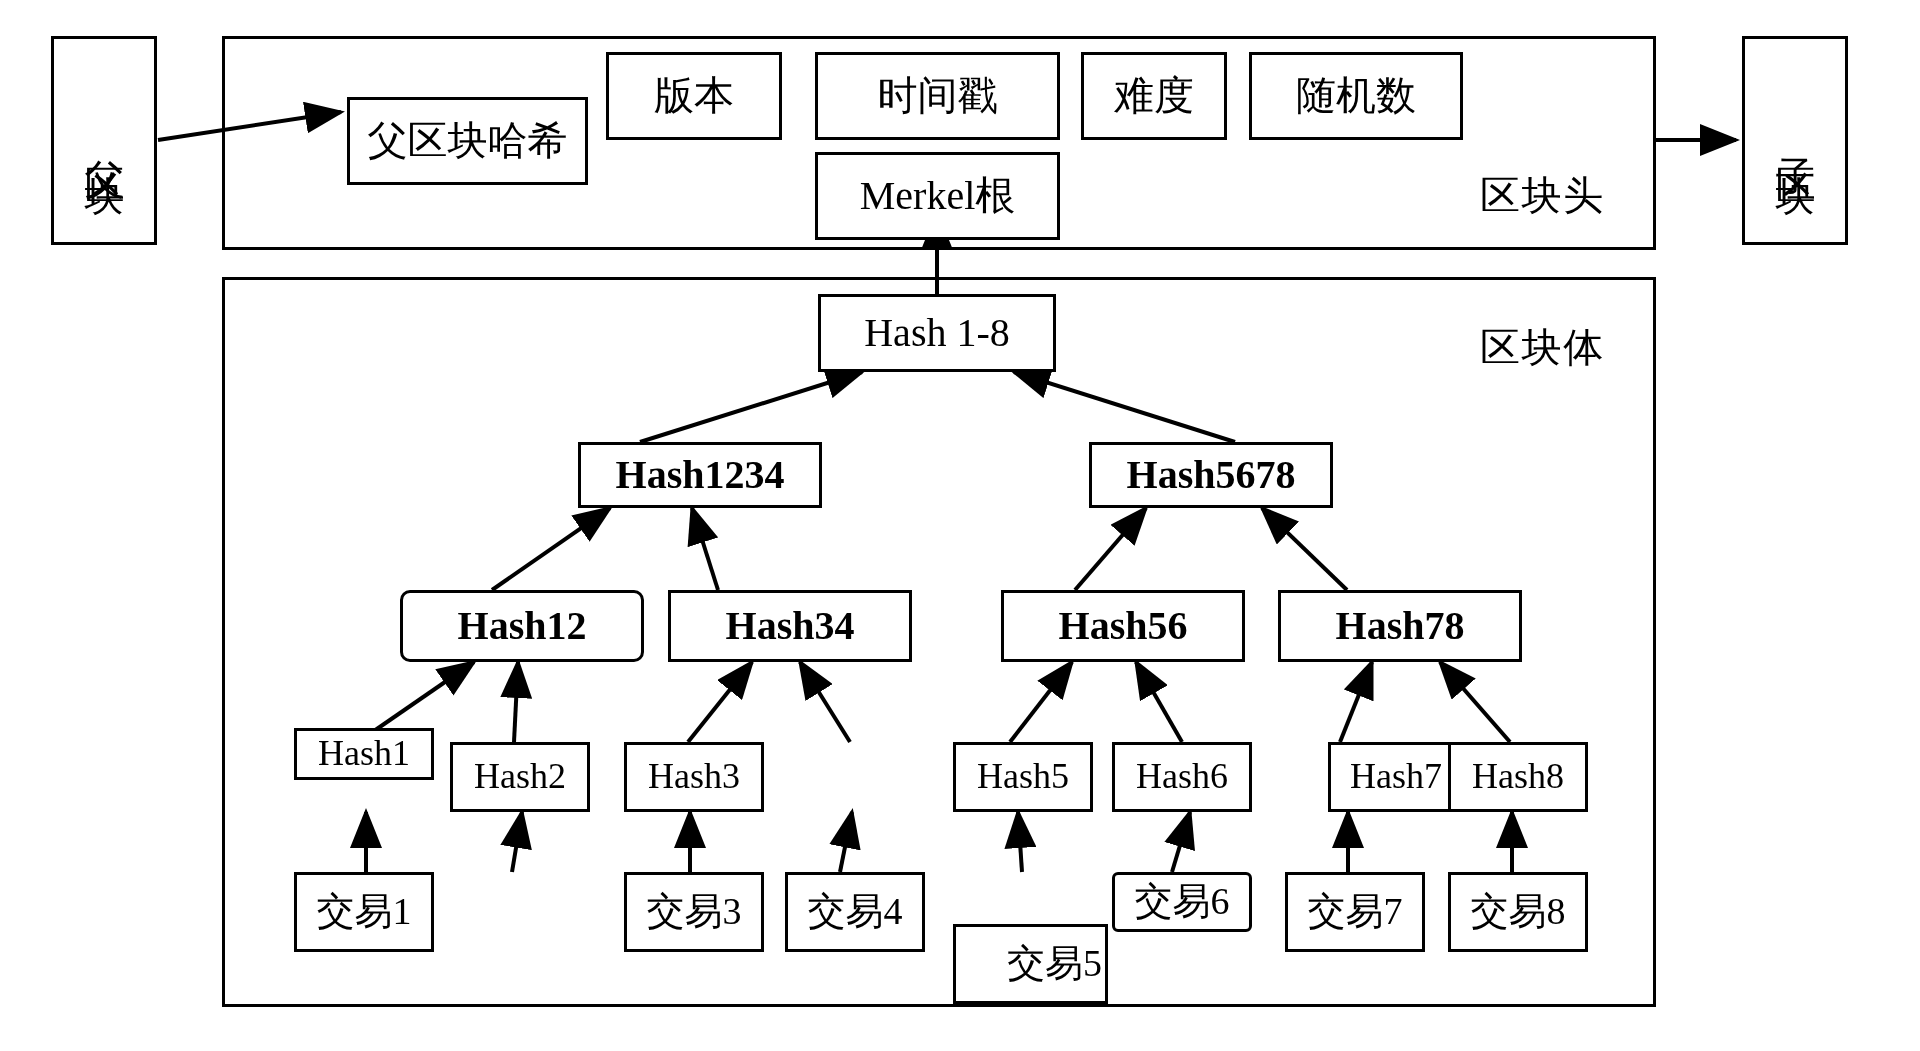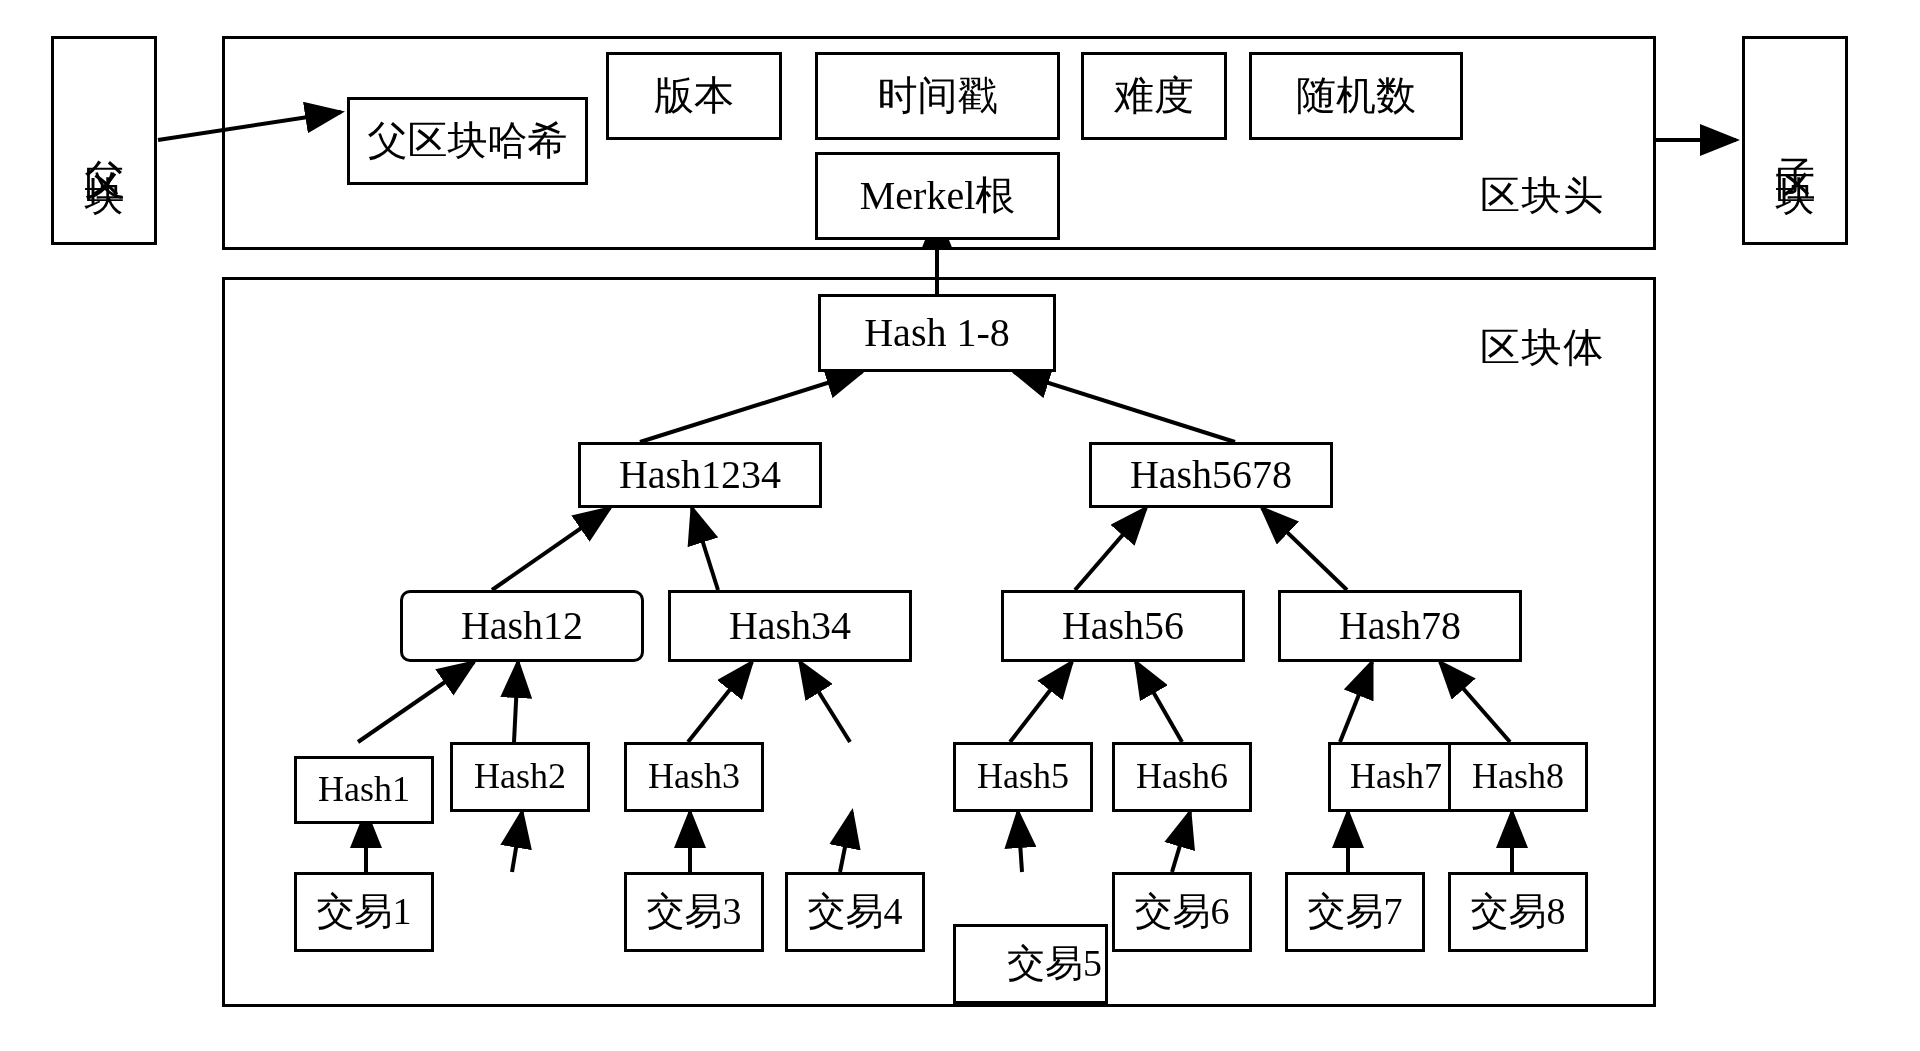--- a/index.html
+++ b/index.html
@@ -53,21 +53,21 @@
   }
   .hdr-field { font-size: 40px; }
   .merkel { font-size: 40px; }
   .section-label {
     position: absolute;
     font-size: 40px;
     letter-spacing: 0.04em;
     white-space: nowrap;
   }
   .hash-top { font-size: 40px; }
-  .hash-mid { font-size: 40px; }
+  .hash-mid { font-size: 40px; font-weight: bold; }
   .hash-leaf { font-size: 36px; }
   .tx { font-size: 38px; }
 </style>
 </head>
 <body>
 
 <div id="canvas">
 
   <svg class="edges" viewBox="0 0 1920 1051">
     <defs>
@@ -181,21 +181,21 @@
   </div>
 
   <div class="box hash-mid" style="left:1001px; top:590px; width:244px; height:72px;">
     <span>Hash56</span>
   </div>
 
   <div class="box hash-mid" style="left:1278px; top:590px; width:244px; height:72px;">
     <span>Hash78</span>
   </div>
 
-  <div class="box hash-leaf" style="left:294px; top:756px; width:140px; height:68px;text-align:right;">
+  <div class="box hash-leaf" style="left:294px; top:728px; width:140px; height:52px;text-align:right;">
     <span>Hash1</span>
   </div>
   <div class="box hash-leaf" style="left:450px; top:742px; width:140px; height:70px;">
     <span>Hash2</span>
   </div>
   <div class="box hash-leaf" style="left:624px; top:742px; width:140px; height:70px;">
     <span>Hash3</span>
   </div>
   <div class="box hash-leaf" style="left:953px; top:742px; width:140px; height:70px;">
     <span>Hash5</span>
@@ -215,21 +215,21 @@
   </div>
   <div class="box tx" style="left:624px; top:872px; width:140px; height:80px;">
     <span>交易3</span>
   </div>
   <div class="box tx" style="left:785px; top:872px; width:140px; height:80px;">
     <span>交易4</span>
   </div>
   <div class="box tx" style="left:953px; top:924px; width:155px; height:80px;padding-left:48px;">
     <span>交易5</span>
   </div>
-  <div class="box tx" style="left:1112px; top:872px; width:140px; height:80px;">
+  <div class="box tx" style="left:1112px; top:872px; width:140px; height:60px;border-radius:6px;">
     <span>交易6</span>
   </div>
   <div class="box tx" style="left:1285px; top:872px; width:140px; height:80px;">
     <span>交易7</span>
   </div>
   <div class="box tx" style="left:1448px; top:872px; width:140px; height:80px;">
     <span>交易8</span>
   </div>
 
 </div>

